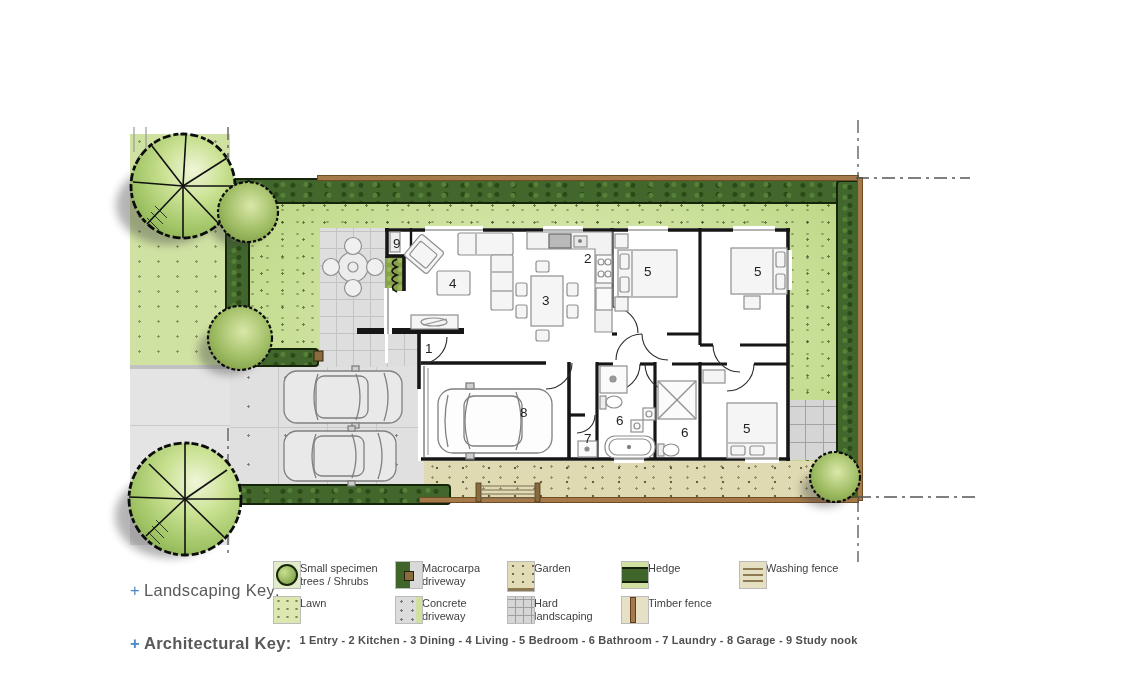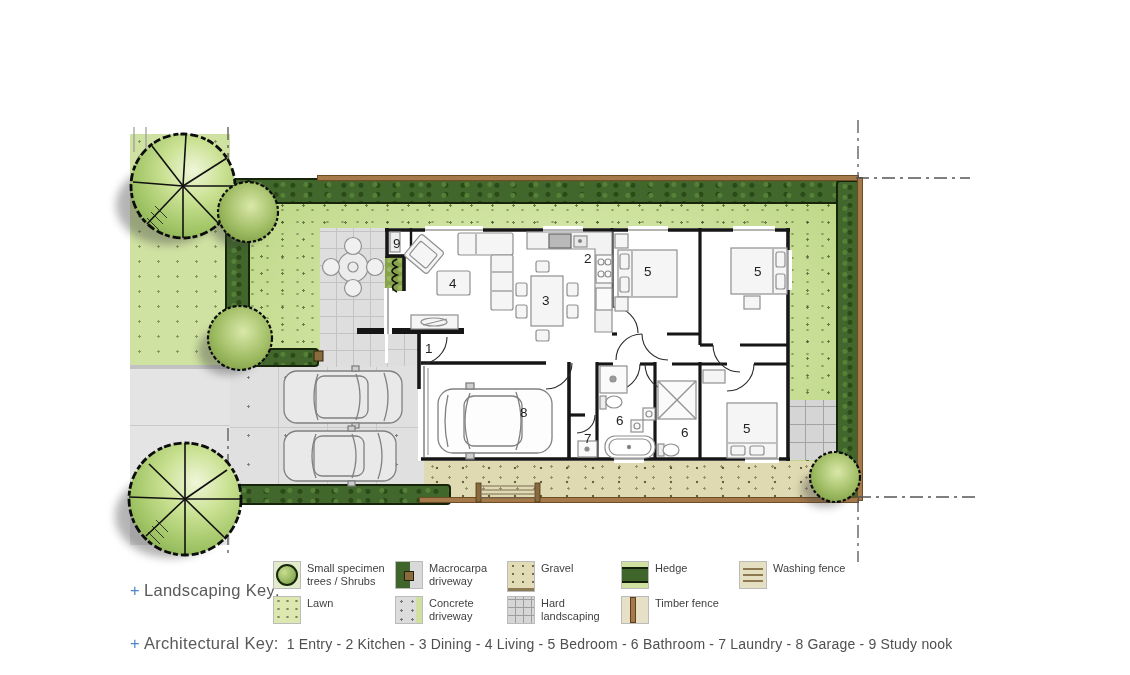--- a/index.html
+++ b/index.html
@@ -43,24 +43,24 @@
     background-image:radial-gradient(circle at 40% 50%, #9cb85e 2px, transparent 3px);
     background-size:11px 9px;}
   .house{background:#ffffff;}
   
   .room-label{z-index:6;font-size:13.5px;color:#1f1f1f;transform:translate(-50%,-50%);
     letter-spacing:.3px;}
   
   .key-title{font-size:16.5px;color:#595959;letter-spacing:.3px;white-space:nowrap;}
   .plus{color:#4a86c8;margin-right:4px;}
   .lk-grid{display:grid;grid-template-columns:122px 112px 114px 118px 112px;row-gap:6px;}
-  .lk-item{display:flex;gap:7px;align-items:flex-start;}
+  .lk-item{display:flex;align-items:flex-start;}
   .lk-label{font-size:11px;line-height:1.18;color:#3f3f3f;max-width:82px;}
-  .ak-line{display:flex;align-items:center;gap:8px;}
-  .ak-items{font-size:14px;color:#4f4f4f;letter-spacing:.2px;}
+  .ak-line{display:flex;align-items:flex-start;gap:8px;font-weight:bold;}
+  .ak-items{font-size:11px;color:#4f4f4f;letter-spacing:.2px;}
   
   .sw{width:26px;height:26px;flex:0 0 auto;position:relative;box-shadow:0 0 0 1px #bbb;}
   .sw-shrub{background:#e3ecca;}
   .sw-shrub::after{content:"";position:absolute;inset:2px;border-radius:50%;
     background:radial-gradient(circle at 35% 35%, #c9df8e, #6f953f);border:2px solid #18260c;}
   .sw-washing{background:#e6e0c2;}
   .sw-washing::after{content:"";position:absolute;left:3px;right:3px;top:6px;height:16px;
     background:repeating-linear-gradient(180deg,#8d7a52 0 2px,transparent 2px 6px);}
   .sw-macro{background:linear-gradient(90deg,#3f652a 0 55%,#d9d9d9 55%);}
   .sw-macro::after{content:"";position:absolute;left:8px;top:9px;width:8px;height:8px;
@@ -419,21 +419,21 @@
     <div class="lk-item">
       <div class="sw sw-shrub"></div>
       <div class="lk-label">Small specimen trees / Shrubs</div>
     </div>
     <div class="lk-item">
       <div class="sw sw-macro"></div>
       <div class="lk-label">Macrocarpa driveway</div>
     </div>
     <div class="lk-item">
       <div class="sw sw-gravel"></div>
-      <div class="lk-label">Gravel</div>
+      <div class="lk-label">Garden</div>
     </div>
     <div class="lk-item">
       <div class="sw sw-hedge"></div>
       <div class="lk-label">Hedge</div>
     </div>
     <div class="lk-item">
       <div class="sw sw-washing"></div>
       <div class="lk-label">Washing fence</div>
     </div>
     <div class="lk-item">

